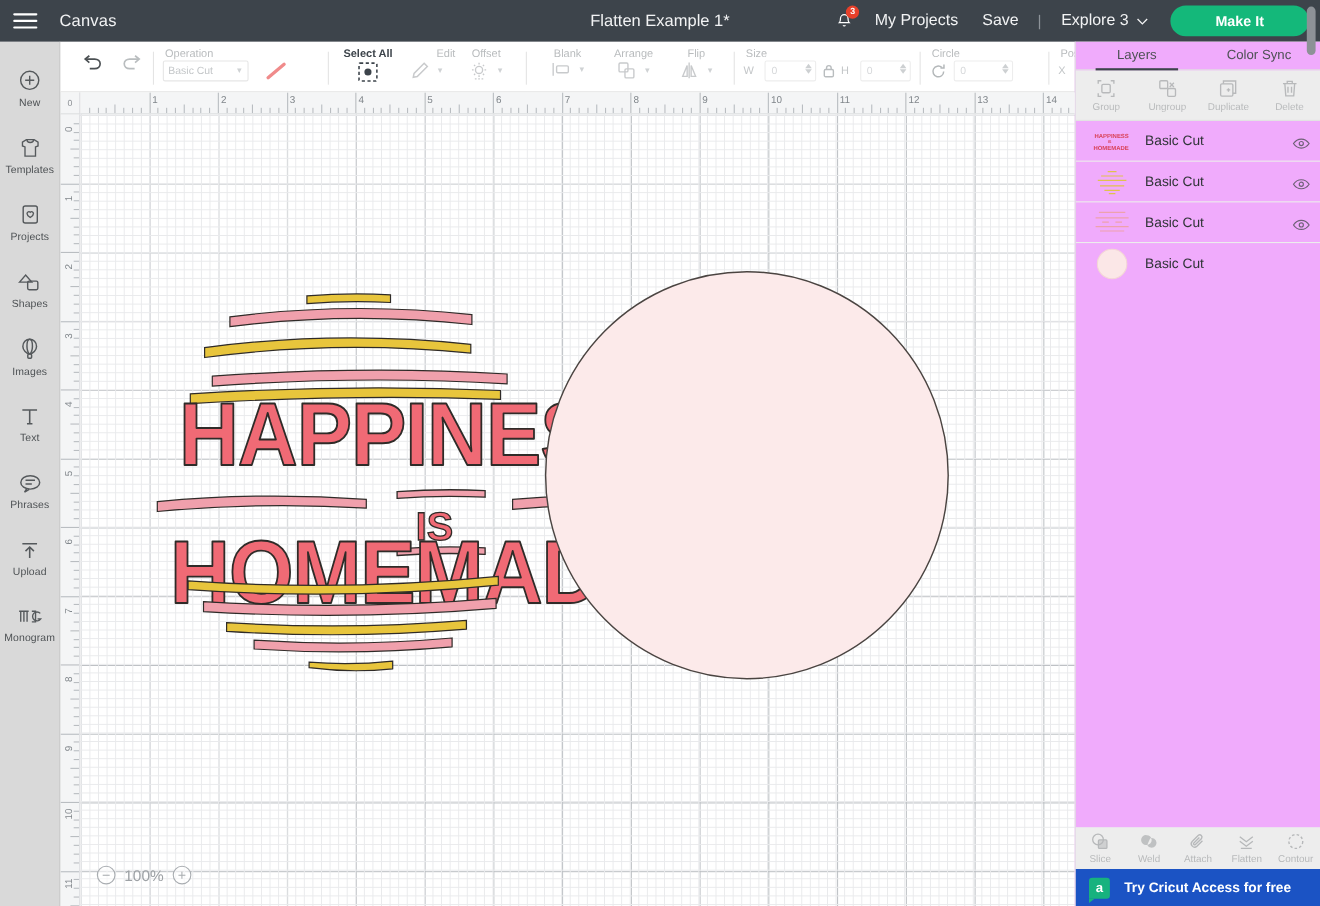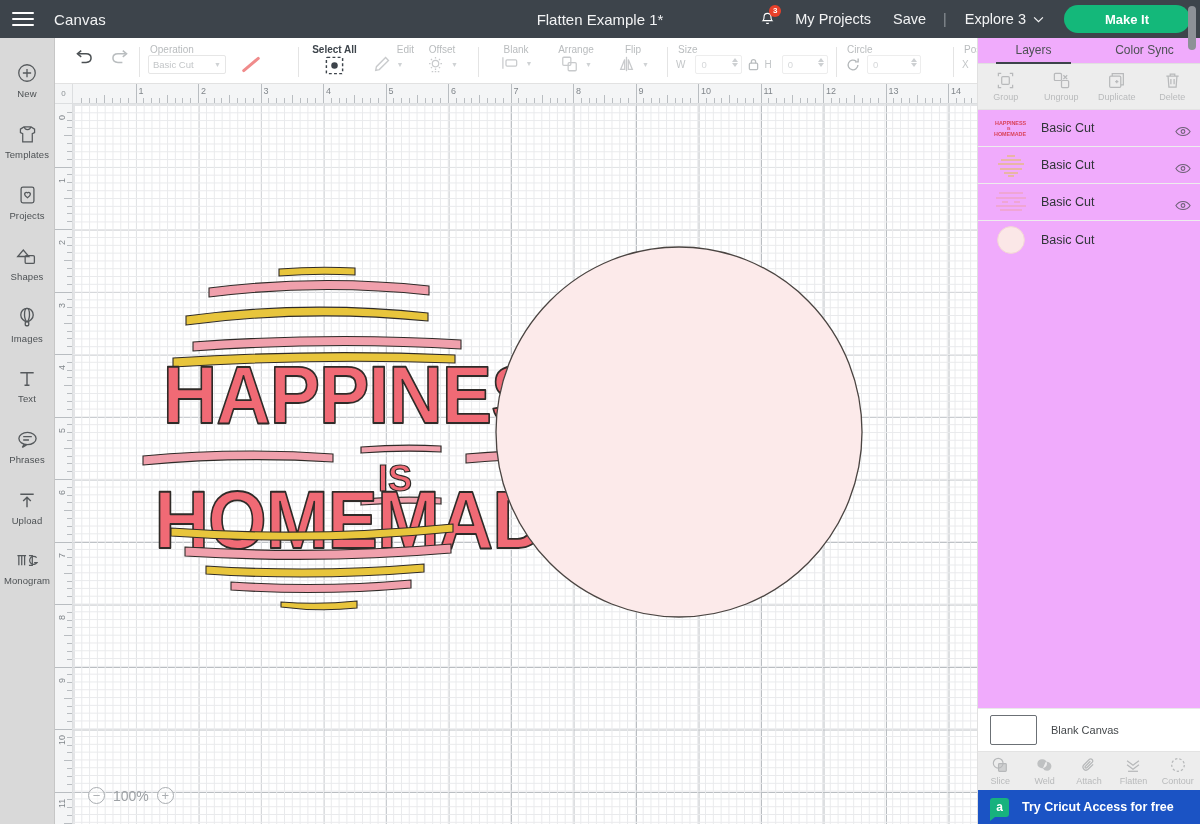--- a/index.html
+++ b/index.html
@@ -853,24 +853,20 @@
       <div class="lrow" style="border-bottom:none">
         <span class="lthumb">
           <svg width="30" height="30" viewBox="0 0 30 30">
             <circle cx="15" cy="15" r="13.4" fill="#fbe7e7" stroke="#f3d6d6" stroke-width="1"></circle>
             </svg>
         </span>
         <span class="lname">Basic Cut</span>
       </div>
     </div>
 
-    <div class="canvasrow">
-      <div class="canvasswatch"></div>
-      <div class="canvaslabel">Blank Canvas</div>
-    </div>
 
     <div class="optools">
       <div class="optool">
         <svg width="18" height="18" viewBox="0 0 20 20" fill="none" stroke="#53585c" stroke-width="1.3">
           <circle cx="8" cy="8" r="5.4"></circle>
             <rect x="8.4" y="8.4" width="8.6" height="8.6" rx="1" fill="#53585c" stroke="none" opacity=".55"></rect>
           <rect x="8.4" y="8.4" width="8.6" height="8.6" rx="1"></rect>
           </svg>
         <span class="optool-label">Slice</span>
       </div>

